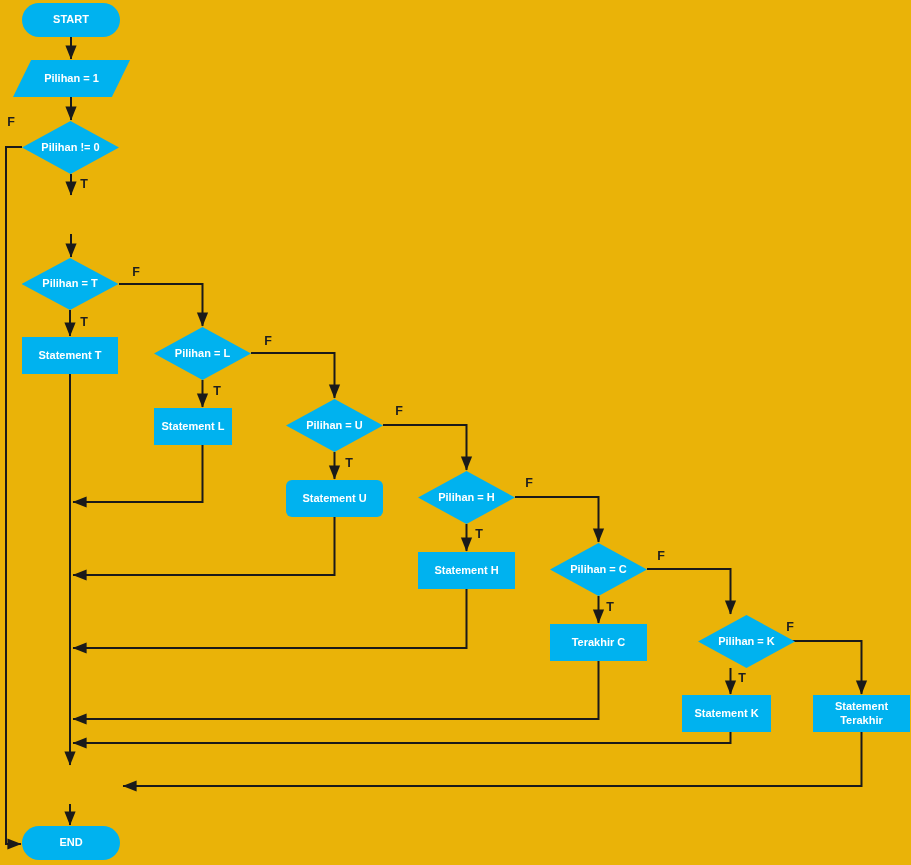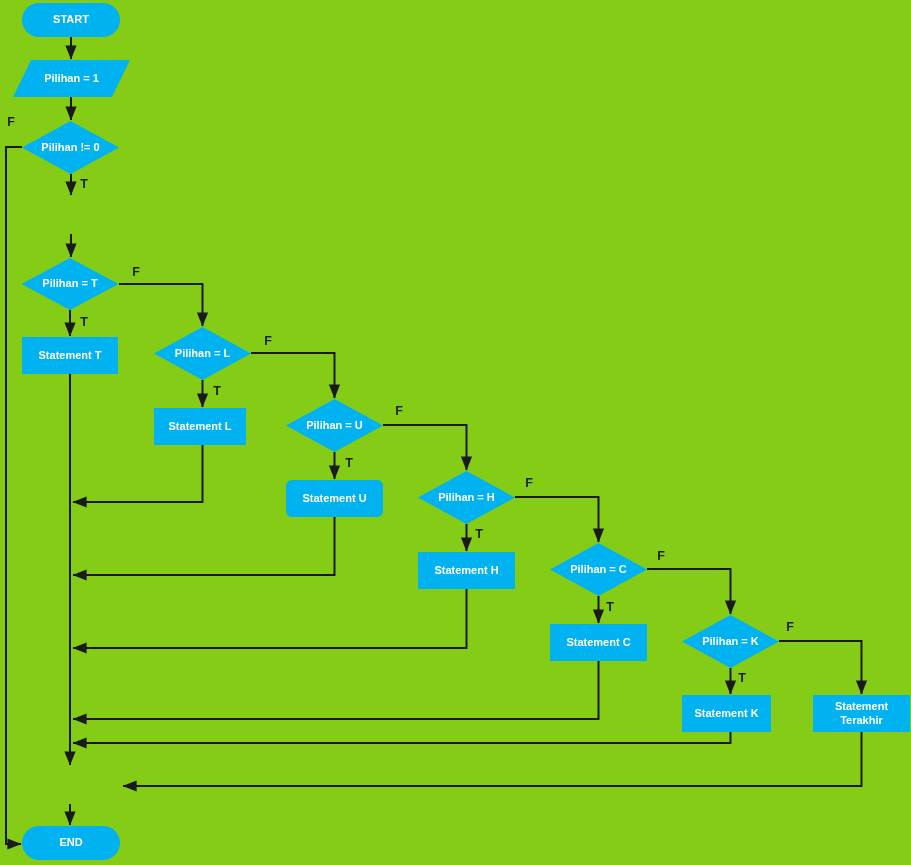--- a/index.html
+++ b/index.html
@@ -1,19 +1,19 @@
 <!DOCTYPE html>
 <html><head>
 <meta charset="utf-8">
 <style>
   html,body{margin:0;padding:0;background:#ffffff;}
   .canvas{
     position:relative;
     width:911px;height:865px;
-    background:#84cc16;
+    background:#eab308;
     font-family:"Liberation Sans", sans-serif;
     overflow:hidden;
   }
   .wires{position:absolute;left:0;top:0;}
   .node{
     position:absolute;
     display:flex;align-items:center;justify-content:center;
     background:var(--shape-fill,#00b2ef);
     color:var(--shape-text,#ffffff);
     font-size:11px;font-weight:bold;
@@ -79,35 +79,35 @@
 
   <div class="node decision" style="left:22px;top:121px;width:97px;height:53px;">Pilihan != 0</div>
 
 
   <div class="node decision" style="left:21.5px;top:258px;width:97px;height:52px;">Pilihan = T</div>
 
   <div class="node process" style="left:22px;top:337px;width:96px;height:37px;">Statement T</div>
 
   <div class="node decision" style="left:154px;top:327px;width:97px;height:53px;">Pilihan = L</div>
 
-  <div class="node process" style="left:154px;top:408px;width:92px;height:37px;">Statement L</div>
+  <div class="node process" style="left:154px;top:408px;width:78px;height:37px;">Statement L</div>
 
   <div class="node decision" style="left:286px;top:399px;width:97px;height:53px;">Pilihan = U</div>
 
   <div class="node process" style="left:286px;top:480px;width:97px;height:37px;border-radius:6px;">Statement U</div>
 
   <div class="node decision" style="left:418px;top:471px;width:97px;height:53px;">Pilihan = H</div>
 
   <div class="node process" style="left:418px;top:552px;width:97px;height:37px;">Statement H</div>
 
   <div class="node decision" style="left:550px;top:543px;width:97px;height:53px;">Pilihan = C</div>
 
-  <div class="node process" style="left:550px;top:624px;width:97px;height:37px;">Statement C</div>
+  <div class="node process" style="left:550px;top:624px;width:97px;height:37px;">Terakhir C</div>
 
-  <div class="node decision" style="left:682px;top:615px;width:97px;height:53px;">Pilihan = K</div>
+  <div class="node decision" style="left:698px;top:615px;width:97px;height:53px;">Pilihan = K</div>
 
   <div class="node process" style="left:682px;top:695px;width:89px;height:37px;">Statement K</div>
 
   <div class="node process" style="left:813px;top:695px;width:97px;height:37px;line-height:1.25;">Statement
 Terakhir</div>
 
 
   <div class="node terminator" style="left:22px;top:826px;width:98px;height:34px;">END</div>
 
   <span class="branch-label" style="left:3px;top:115px;">F</span>

